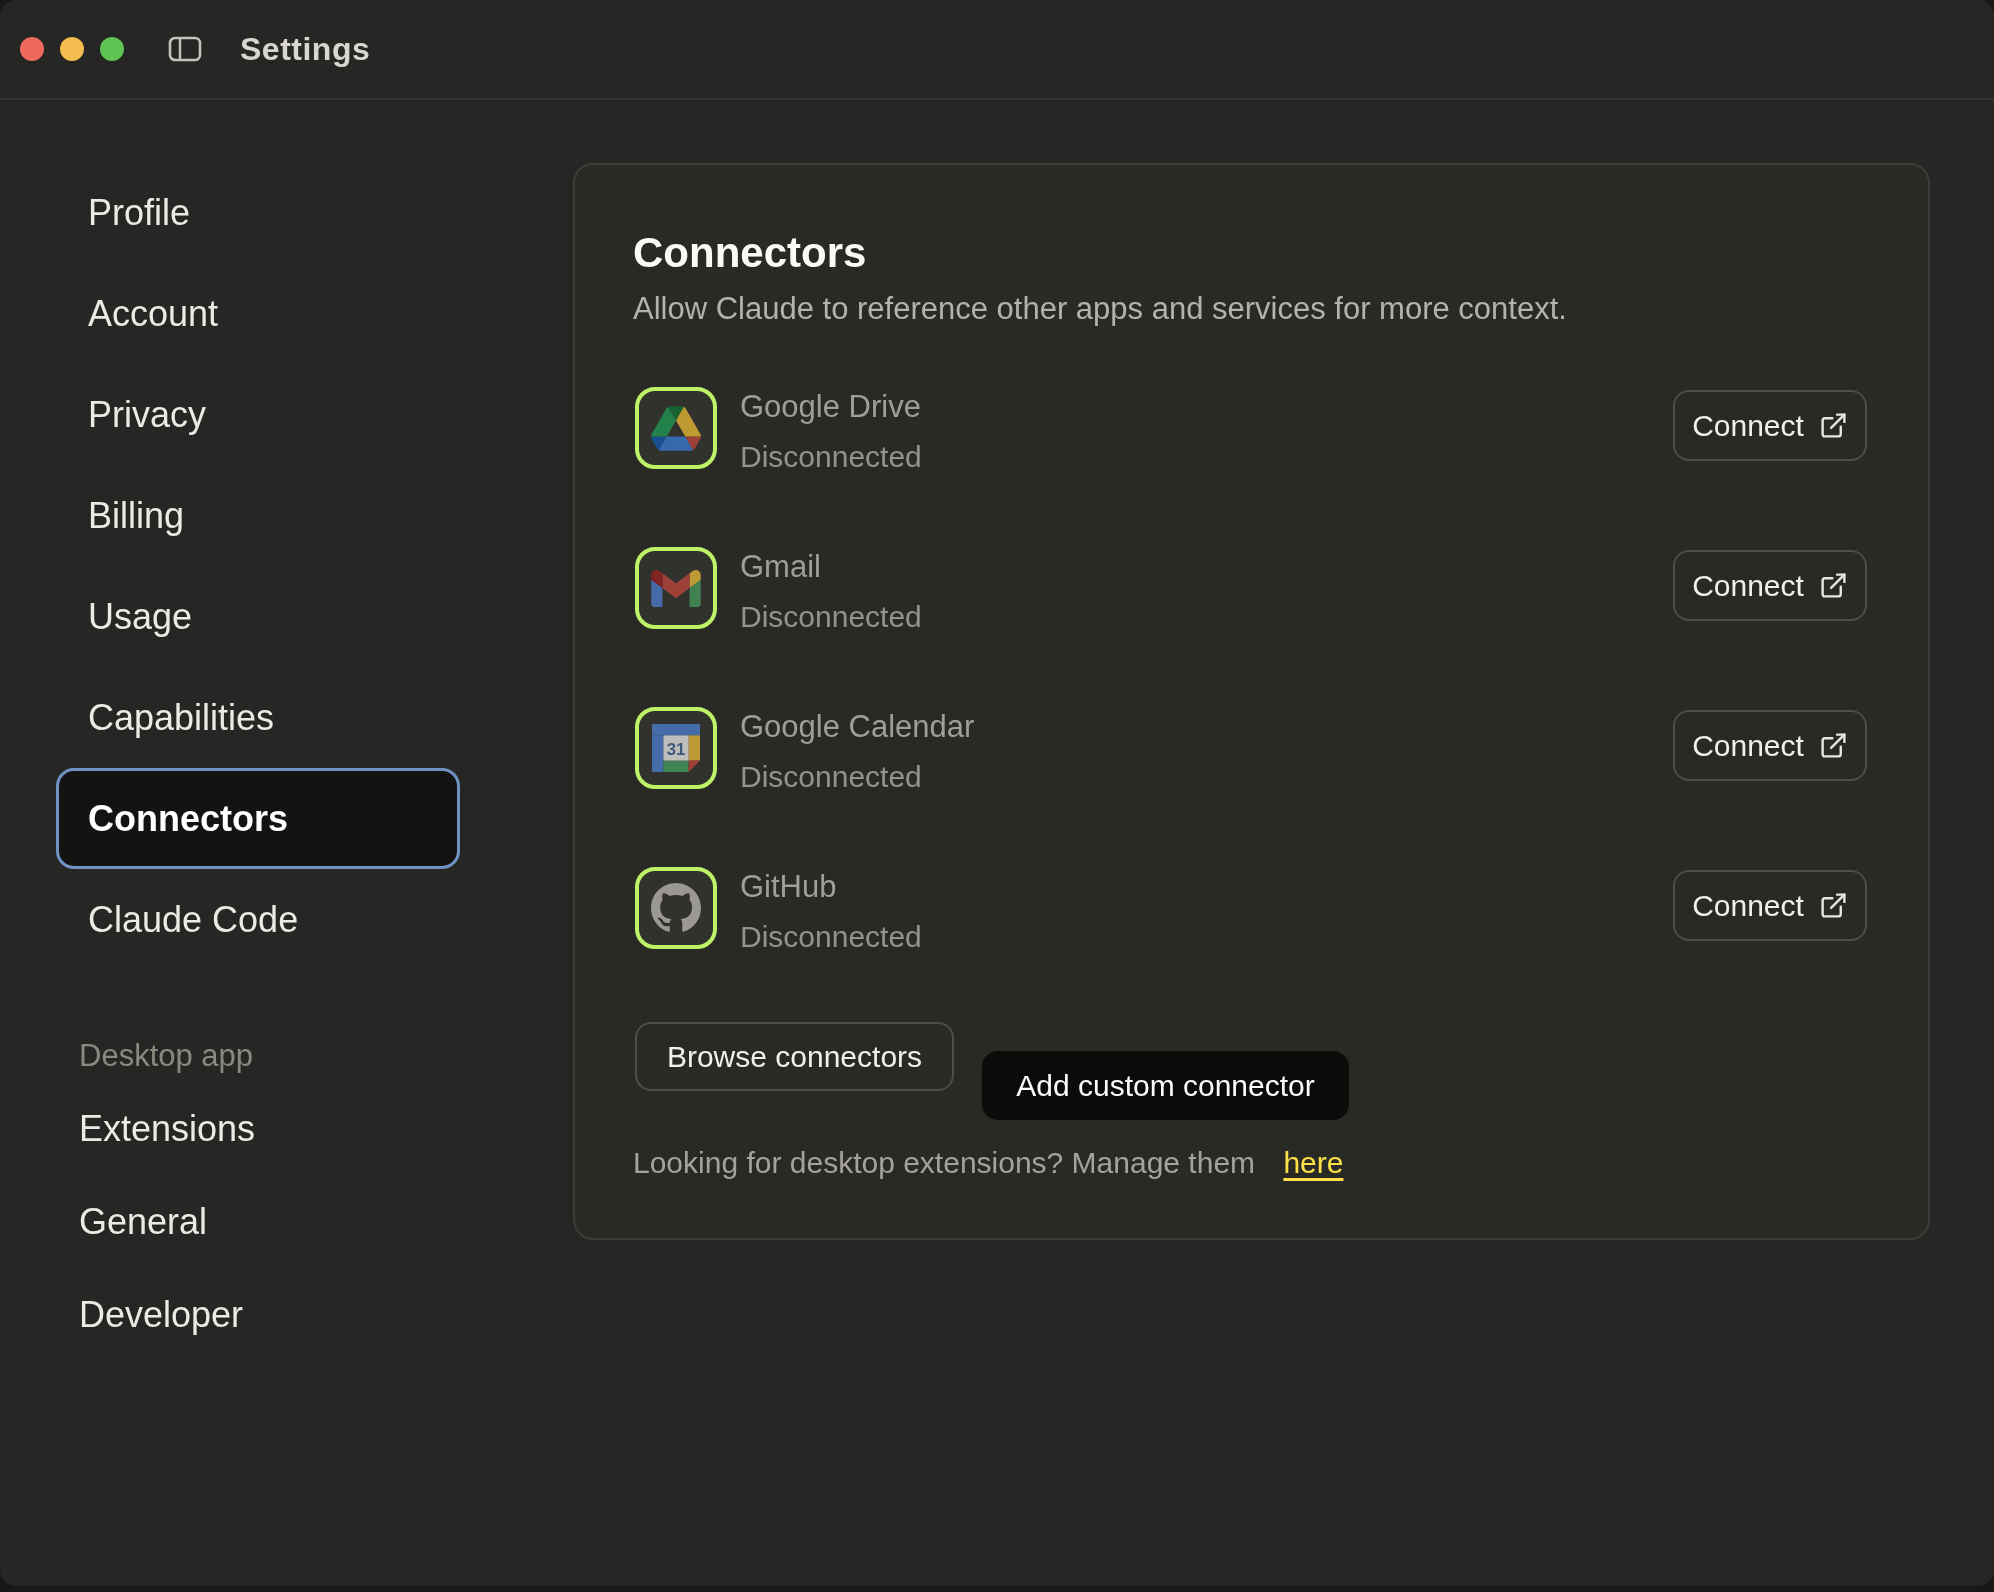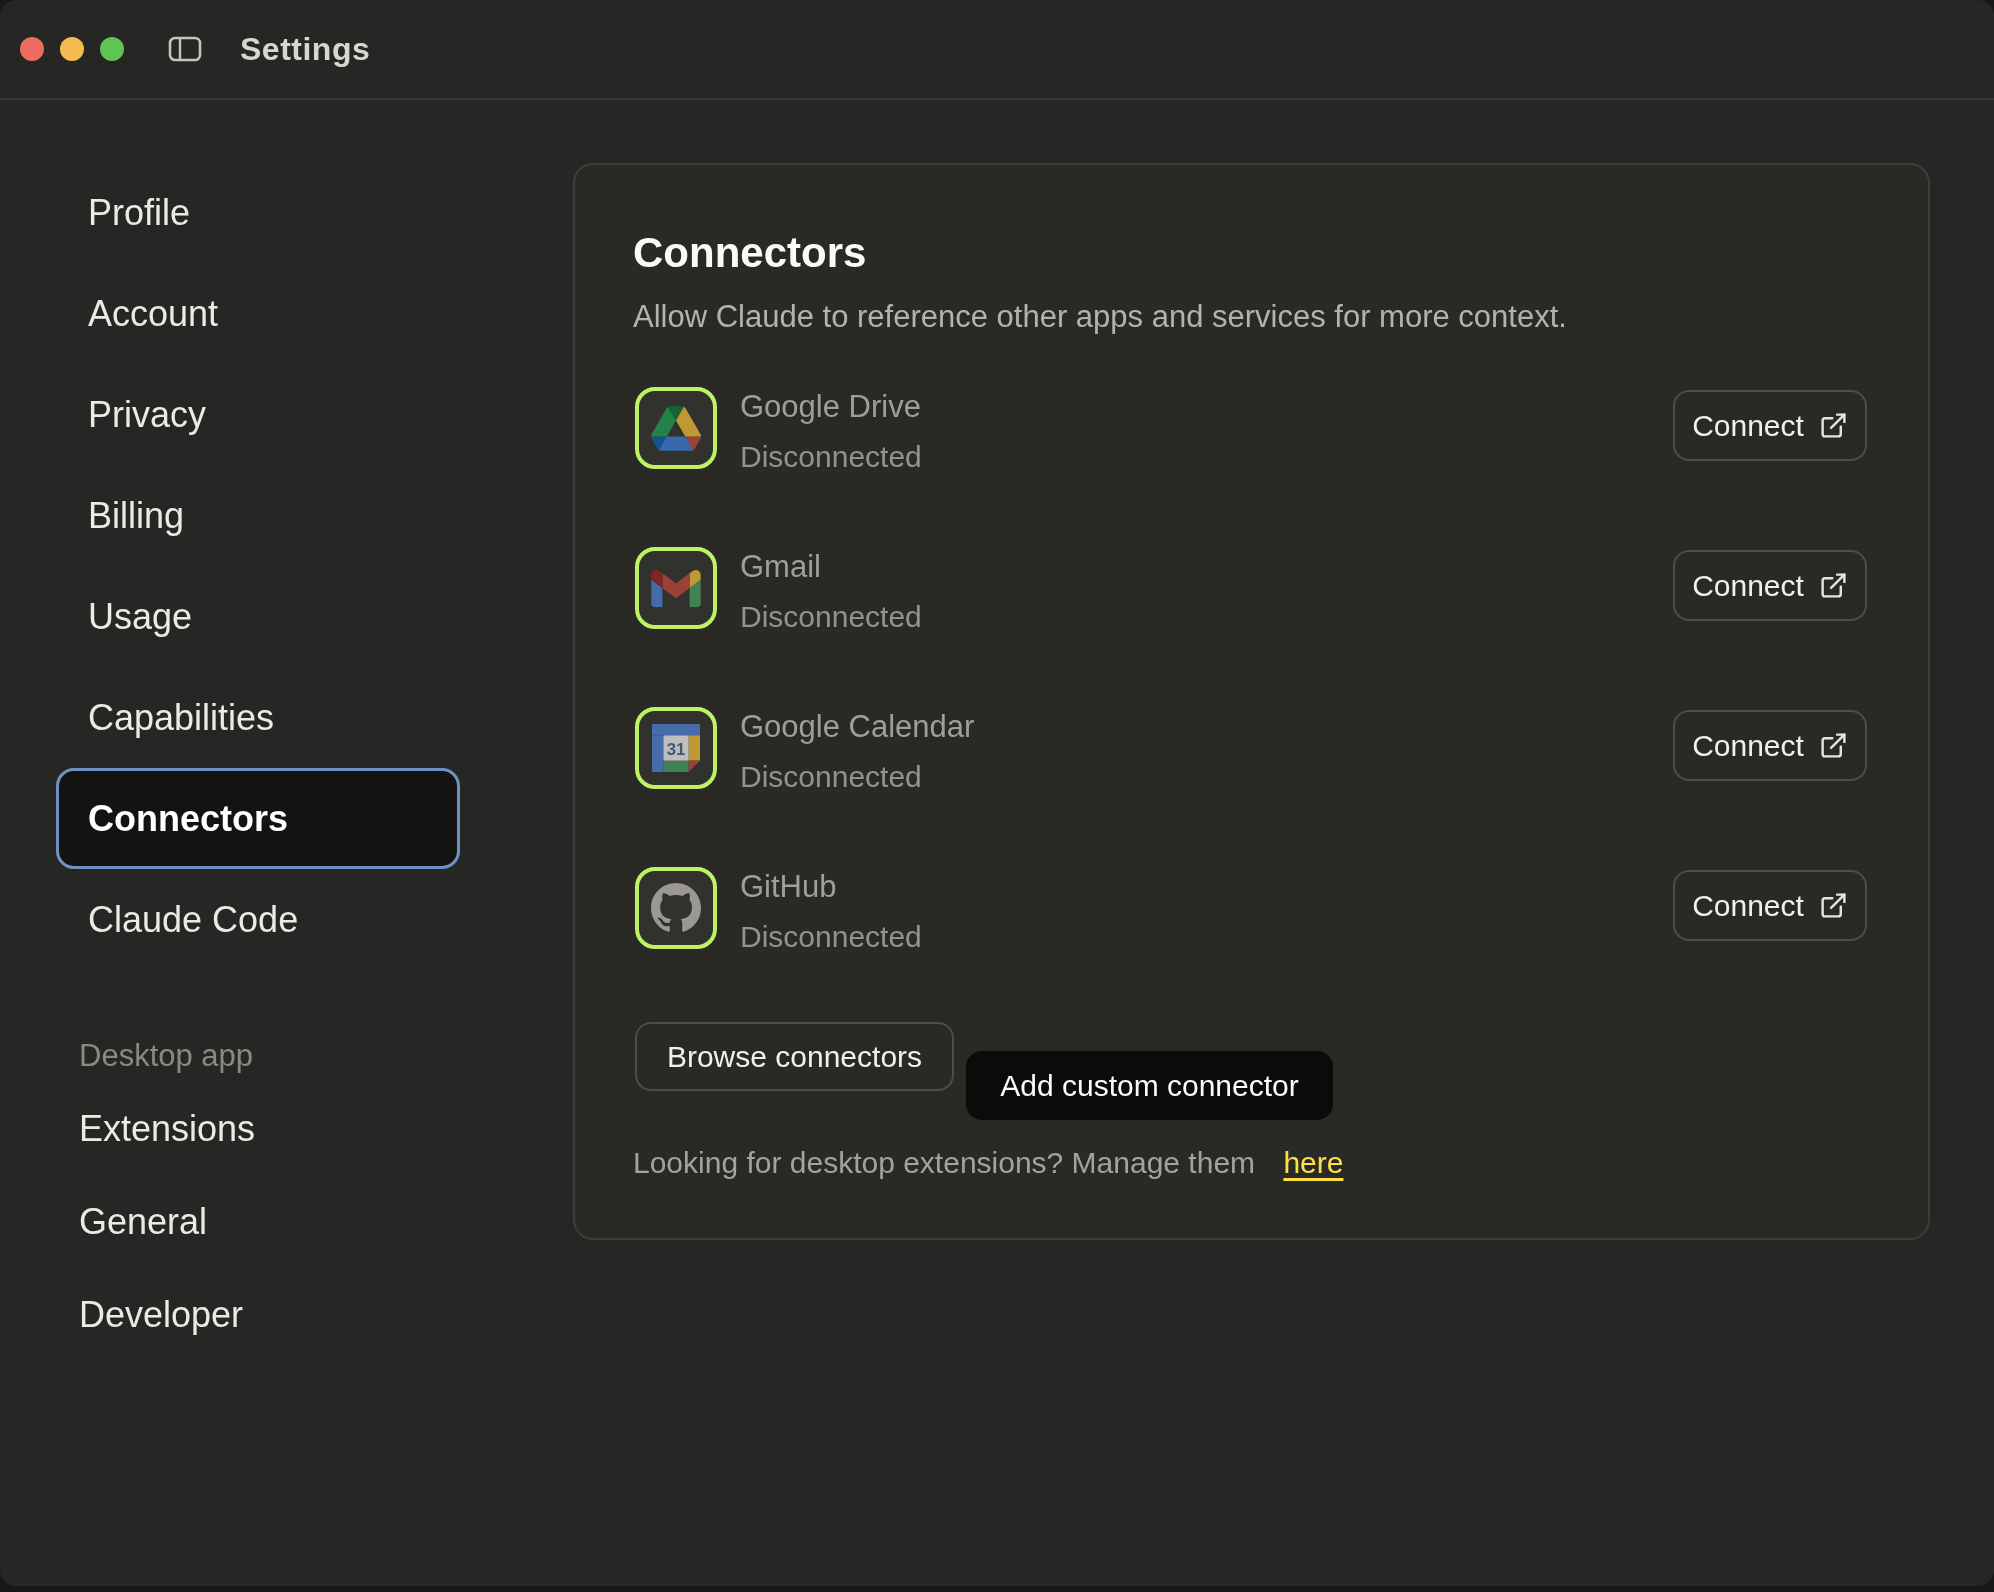--- a/index.html
+++ b/index.html
@@ -40,37 +40,37 @@
     margin-top:60px; height:52px; display:flex; align-items:center;
     padding-left:23px; font-size:31px; color:#8b897f;
   }
   .side-item.small-group{ height:93px; padding-left:23px; }
   
   .card{
     position:absolute; left:573px; top:163px; width:1357px; height:1077px;
     background:#292926; border:2px solid #3d3d39; border-radius:20px;
   }
   .card-title{ position:absolute; left:58px; top:64px; font-size:42px; font-weight:700; color:#fbfaf7; }
-  .card-desc{ position:absolute; left:58px; top:126px; font-size:31px; color:#b5b2aa;margin-top:8px; }
+  .card-desc{ position:absolute; left:58px; top:126px; font-size:31px; color:#b5b2aa; }
   .row{ position:absolute; left:60px; right:61px; height:82px; }
   .icon-box{
     position:absolute; left:0; top:0; width:82px; height:82px;
     background:#31312d; border:4px solid #bef264; border-radius:20px;
     display:flex; align-items:center; justify-content:center;
   }
   .dimmed{ filter:brightness(.82) saturate(.68); }
   .row .name{ position:absolute; left:105px; top:2px; font-size:31px; color:#a19e96; }
   .row .status{ position:absolute; left:105px; top:53px; font-size:30px; color:#95928a; }
   .connect-btn{
     position:absolute; right:0; top:3px; width:194px; height:71px;
     border:2px solid #4d4d49; border-radius:16px; background:transparent;
     color:#f2f0ea; font-size:30px; font-family:inherit;
     display:flex; align-items:center; justify-content:center; gap:15px; cursor:pointer;
   }
-  .actions{ position:absolute; left:60px; top:857px; display:flex; gap:12px; }
+  .actions{ position:absolute; left:60px; top:857px; display:flex; gap:28px; }
   .btn-ghost{
     width:319px; height:69px; border:2px solid #4d4d49; border-radius:16px;
     background:transparent; color:#f2f0ea; font-size:30px; font-family:inherit; cursor:pointer;
   }
   .btn-solid{
     width:367px; height:69px; border:none; border-radius:16px;
     background:#0b0b0a; color:#fcfbf9; font-size:30px; font-weight:500;
     font-family:inherit; cursor:pointer;margin-top:29px;
   }
   .footer-note{ position:absolute; left:58px; top:981px; font-size:30px; color:#a5a29a; }

